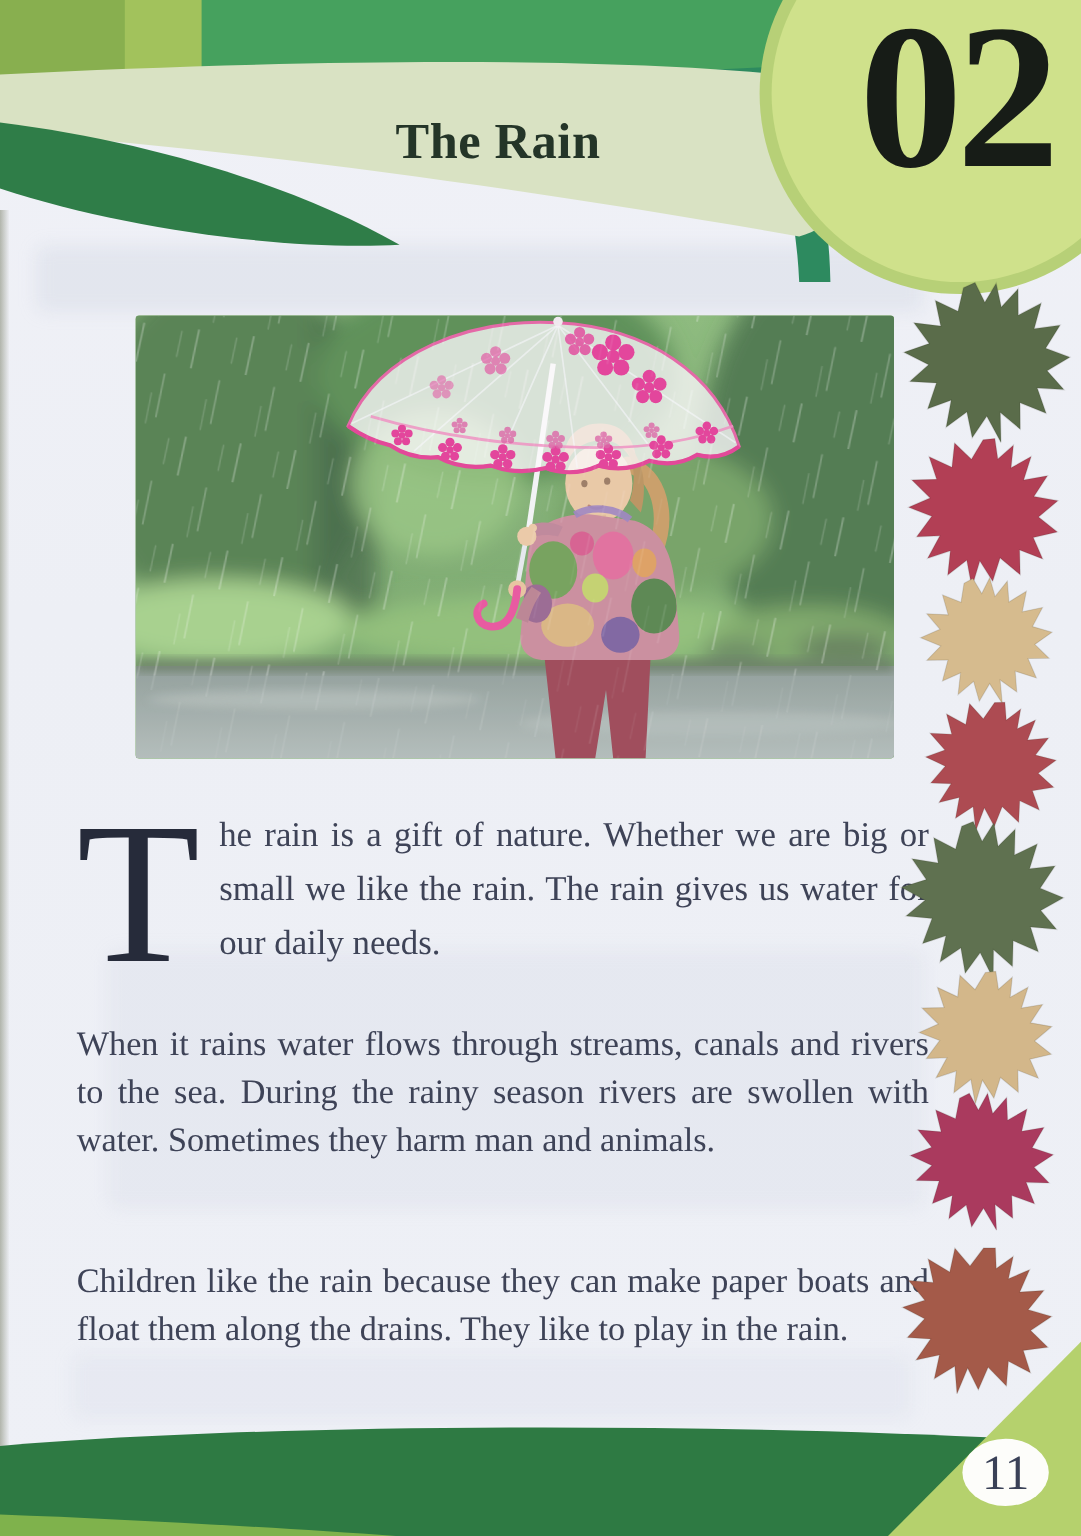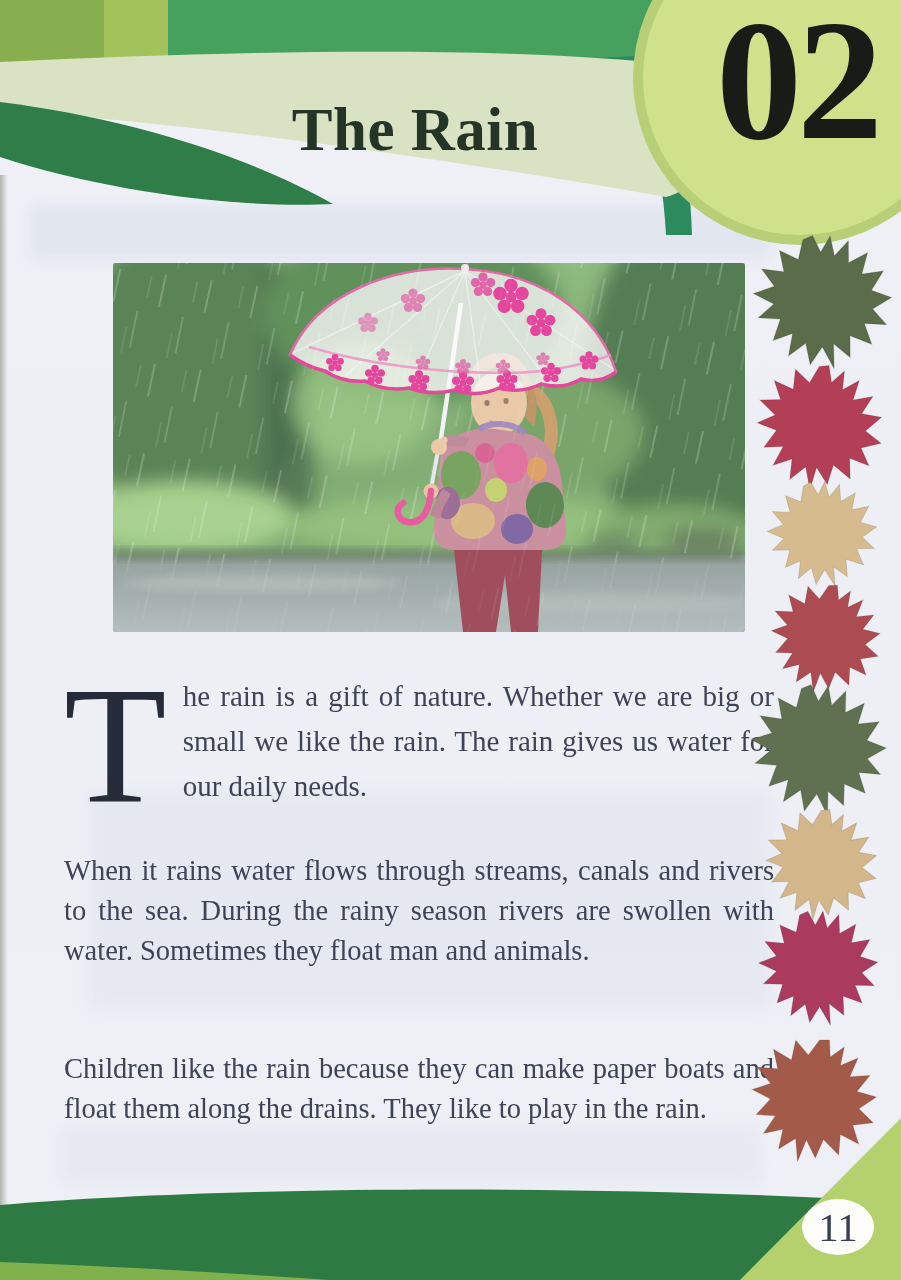--- a/index.html
+++ b/index.html
@@ -19,21 +19,21 @@
   .ghost3{left:60px;  top:1128px; width:700px; height:55px;  background:rgba(185,191,212,.12);}
 
   .spine-edge{left:0; top:175px; width:8px; height:1035px;
     background:linear-gradient(to right, rgba(104,110,82,.45), rgba(104,110,82,0));}
 
   .header-svg{left:0; top:0; width:901px; height:245px;}
   .chapter-number{font-family:"Liberation Serif",serif; font-weight:bold; font-size:172px;
     letter-spacing:-5px; fill:#171c17;}
   .page-title{
     left:240px; top:95px; width:350px; text-align:center;
-    font-family:"Liberation Serif",serif; font-weight:bold; font-size:61px;
+    font-family:"Liberation Serif",serif; font-weight:bold; font-size:42px;
     color:#243528; letter-spacing:.5px;
   }
 
   .photo{
     left:113px; top:263px; width:632px; height:369px;
     border-radius:3px; overflow:hidden; background:#7aa968;
   }
 
   .story-par{
     position:absolute; left:64px; width:710px;
@@ -209,21 +209,21 @@
         <path d="M318,228 C316,250 308,261 295,259 C284,257 281,245 290,240" stroke="#e8509b" stroke-width="6.5" fill="none" stroke-linecap="round"></path>
       </g>
 
       <rect x="0" y="0" width="632" height="369" fill="url(#rainPat)" opacity=".3"></rect>
       <rect x="0" y="0" width="632" height="369" fill="rgba(235,238,245,.07)"></rect>
     </svg>
   </div>
 
   <p id="p1" class="story-par"><span class="dropcap">T</span><span>he rain is a gift of nature. Whether we are big or small we like the rain. The rain gives us water for our daily needs.</span></p>
 
-  <p id="p2" class="story-par">When it rains water flows through streams, canals and rivers to the sea. During the rainy season rivers are swollen with water. Sometimes they float man and animals.</p>
+  <p id="p2" class="story-par">When it rains water flows through streams, canals and rivers to the sea. During the rainy season rivers are swollen with water. Sometimes they harm man and animals.</p>
 
   <p id="p3" class="story-par">Children like the rain because they can make paper boats and float them along the drains. They like to play in the rain.</p>
 
   <svg class="abs leaves-svg" viewBox="0 0 156 950" aria-hidden="true">
     <defs>
       <path id="leafPath" d="M50,3 L54,15 L62,5 L63,19 L74,10 L72,25 L86,20 L80,34 L95,34 L85,46 L98,53 L84,59 L92,71 L77,68 L80,83 L66,75 L64,90 L54,79 L52,96 L46,80 L36,91 L35,76 L22,83 L27,68 L13,71 L20,57 L5,54 L17,46 L4,37 L19,34 L12,21 L27,25 L26,10 L38,18 L43,5 Z"></path>
     </defs>
     <use href="#leafPath" class="leaf" transform="translate(77,75)  rotate(-8)  scale(1.45) translate(-50,-50)" fill="#5a6c4a"></use>
     <use href="#leafPath" class="leaf" transform="translate(73,200) rotate(10)  scale(1.35) translate(-50,-50)" fill="#b23f55"></use>
     <use href="#leafPath" class="leaf" transform="translate(77,307) rotate(-12) scale(1.15) translate(-50,-50)" fill="#d6bb8e"></use>

